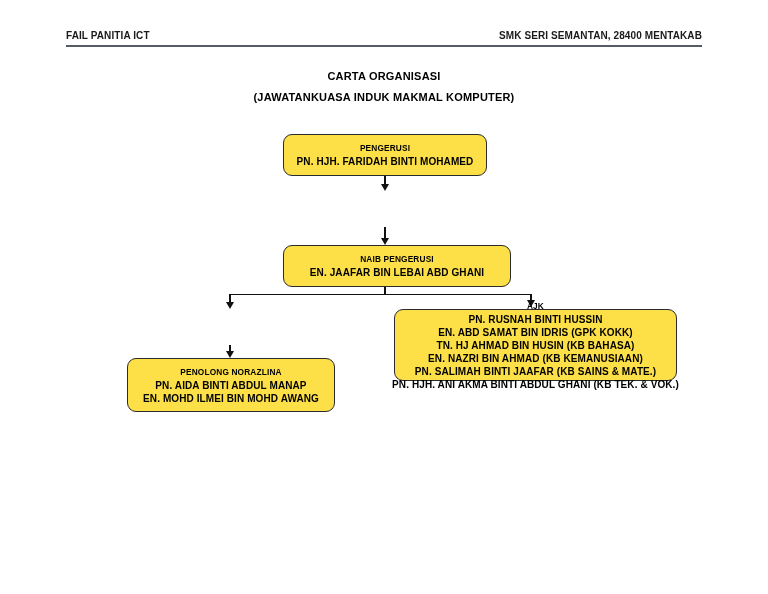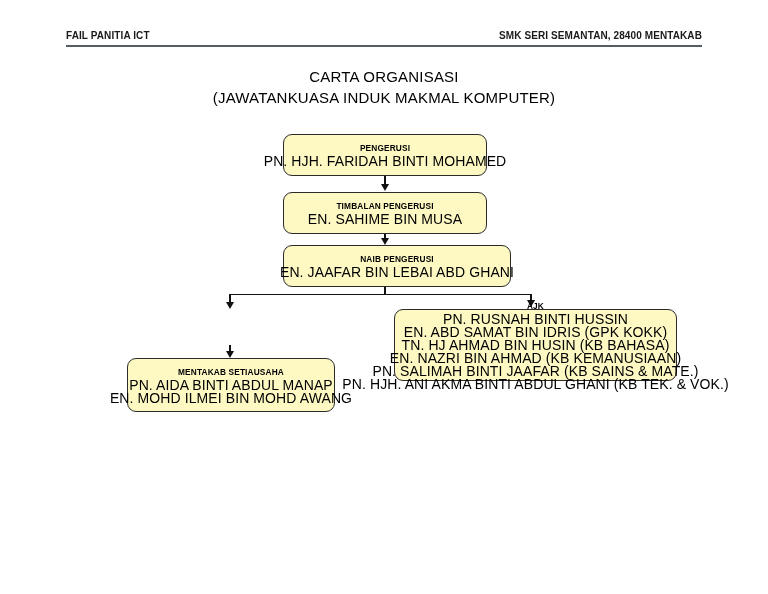--- a/index.html
+++ b/index.html
@@ -48,59 +48,59 @@
 
   
   .title-block {
     position: absolute;
     left: 0;
     top: 66px;
     width: 768px;
     text-align: center;
   }
   .title-block .title-line {
-    font-size: 15px;
-    font-weight: normal;
+    font-size: 11px;
+    font-weight: bold;
     letter-spacing: 0.2px;
     line-height: 21px;
   }
 
   
   .chart {
     position: absolute;
     left: 0;
     top: 0;
     width: 768px;
     height: 594px;
   }
 
   
   .node {
     position: absolute;
     box-sizing: border-box;
     border: 1.3px solid #2b2b2b;
     border-radius: 9px;
-    background: #fef9c3;
+    background: #fde047;
     display: flex;
     flex-direction: column;
     align-items: center;
     justify-content: center;
     text-align: center;
     padding: 20px 6px;
   }
   .node .n-title {
     font-size: 8.3px;
     font-weight: bold;
     letter-spacing: 0.15px;
     line-height: 13px;
     white-space: nowrap;
   }
   .node .n-line {
-    font-size: 14px;
-    font-weight: normal;
+    font-size: 10px;
+    font-weight: bold;
     letter-spacing: 0.1px;
     line-height: 13px;
     white-space: nowrap;
   }
 
   #node-pengerusi          { left: 283px; top: 134px; width: 204px; height: 35px; }
   #node-timbalan-pengerusi { left: 283px; top: 192px; width: 204px; height: 35px; }
   #node-naib-pengerusi     { left: 283px; top: 245px; width: 228px; height: 35px; }
   #node-setiausaha         { left: 127px; top: 310px; width: 208px; height: 35px; }
   #node-penolong-setiausaha{ left: 127px; top: 358px; width: 208px; height: 54px; }
@@ -173,33 +173,29 @@
   <div class="arrow-down" id="split-rarrow"></div>
 
   <div class="conn-v" id="c4-line"></div>
   <div class="arrow-down" id="c4-arrow"></div>
 
   <div class="node" id="node-pengerusi">
     <div class="n-title">PENGERUSI</div>
     <div class="n-line">PN. HJH. FARIDAH BINTI MOHAMED</div>
   </div>
 
-  <div class="node" id="node-timbalan-pengerusi">
-    <div class="n-title">TIMBALAN PENGERUSI</div>
-    <div class="n-line">EN. SAHIME BIN MUSA</div>
-  </div>
 
   <div class="node" id="node-naib-pengerusi">
     <div class="n-title">NAIB PENGERUSI</div>
     <div class="n-line">EN. JAAFAR BIN LEBAI ABD GHANI</div>
   </div>
 
 
   <div class="node" id="node-penolong-setiausaha">
-    <div class="n-title">MENTAKAB SETIAUSAHA</div>
+    <div class="n-title">PENOLONG NORAZLINA</div>
     <div class="n-line">PN. AIDA BINTI ABDUL MANAP</div>
     <div class="n-line">EN. MOHD ILMEI BIN MOHD AWANG</div>
   </div>
 
   <div class="node" id="node-ajk">
     <div class="n-title">AJK</div>
     <div class="n-line">PN. RUSNAH BINTI HUSSIN</div>
     <div class="n-line">EN. ABD SAMAT BIN IDRIS (GPK KOKK)</div>
     <div class="n-line">TN. HJ AHMAD BIN HUSIN (KB BAHASA)</div>
     <div class="n-line">EN. NAZRI BIN AHMAD (KB KEMANUSIAAN)</div>

